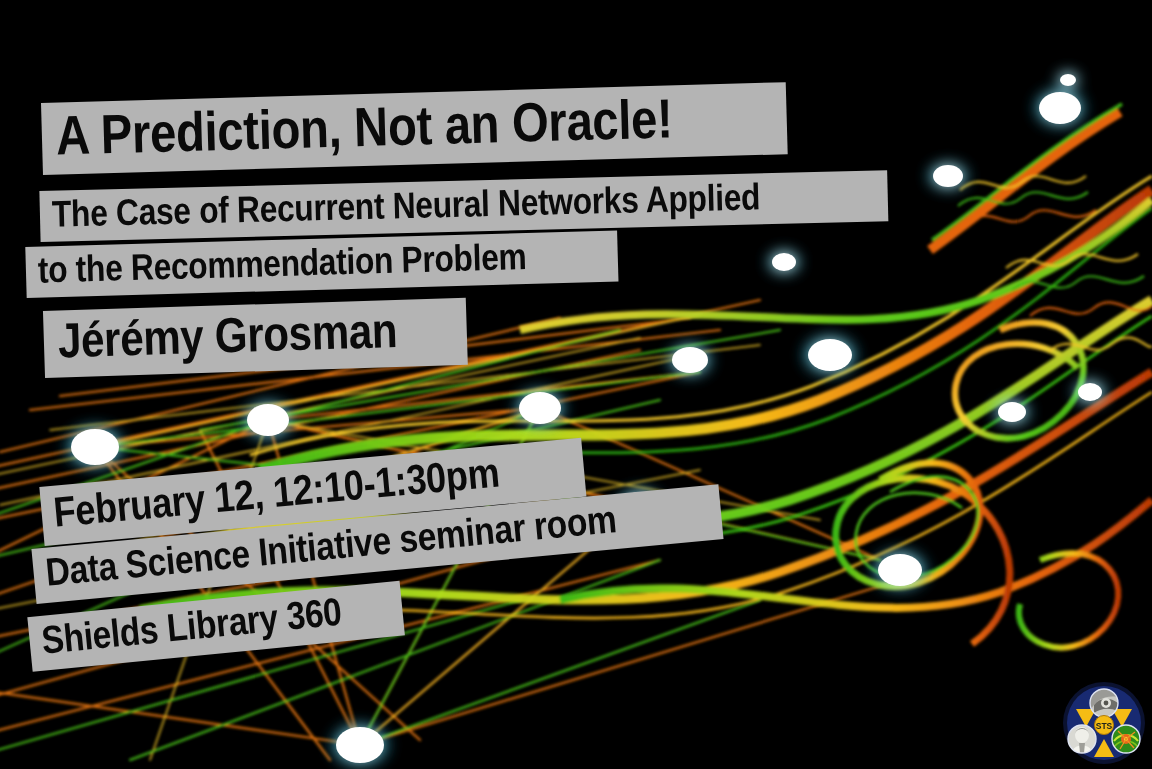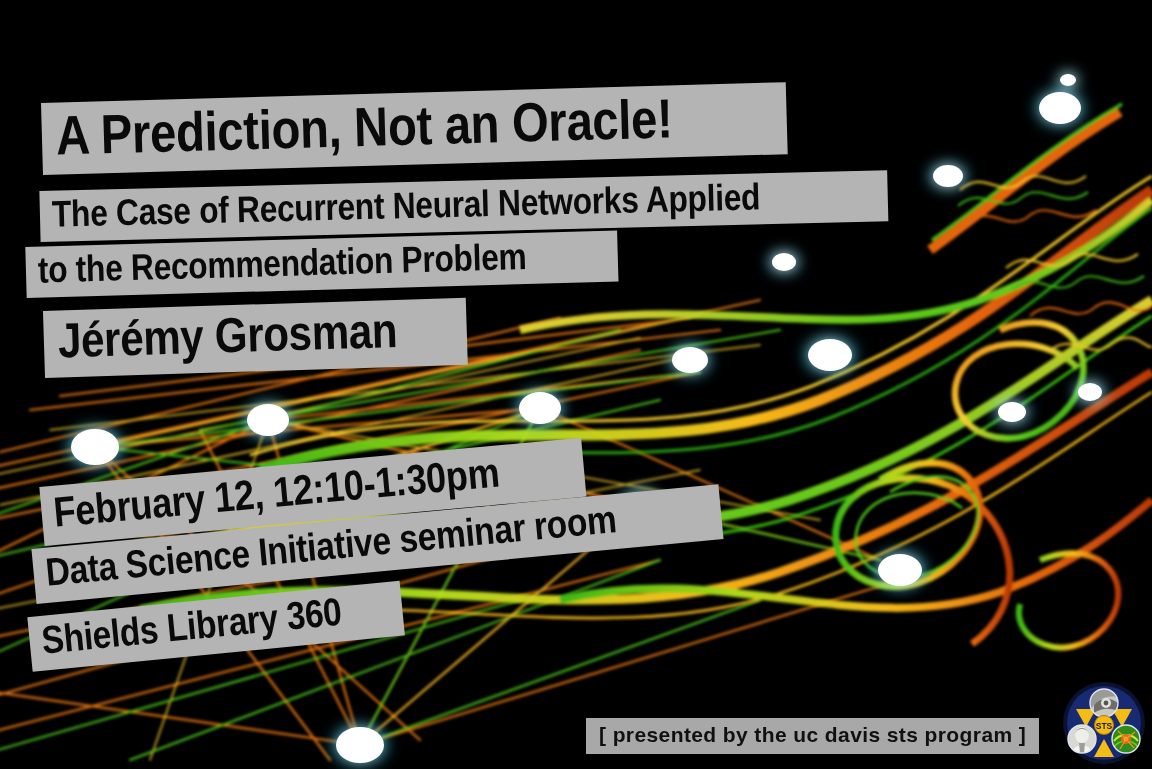--- a/index.html
+++ b/index.html
@@ -305,21 +305,20 @@
   </div>
 
   <div class="bar" id="venue-bar">
     <span class="cond">Data Science Initiative seminar room</span>
   </div>
 
   <div class="bar" id="room-bar">
     <span class="cond">Shields Library 360</span>
   </div>
 
-  <div id="credit-bar">[ presented by the uc davis sts program ]</div>
 
   <svg id="sts-logo" viewBox="0 0 84 84">
     <defs>
       <clipPath id="cTop">
           <circle cx="42" cy="22" r="14"></circle>
         </clipPath>
       <clipPath id="cBL">
           <circle cx="20" cy="58" r="14"></circle>
         </clipPath>
       <clipPath id="cBR">

